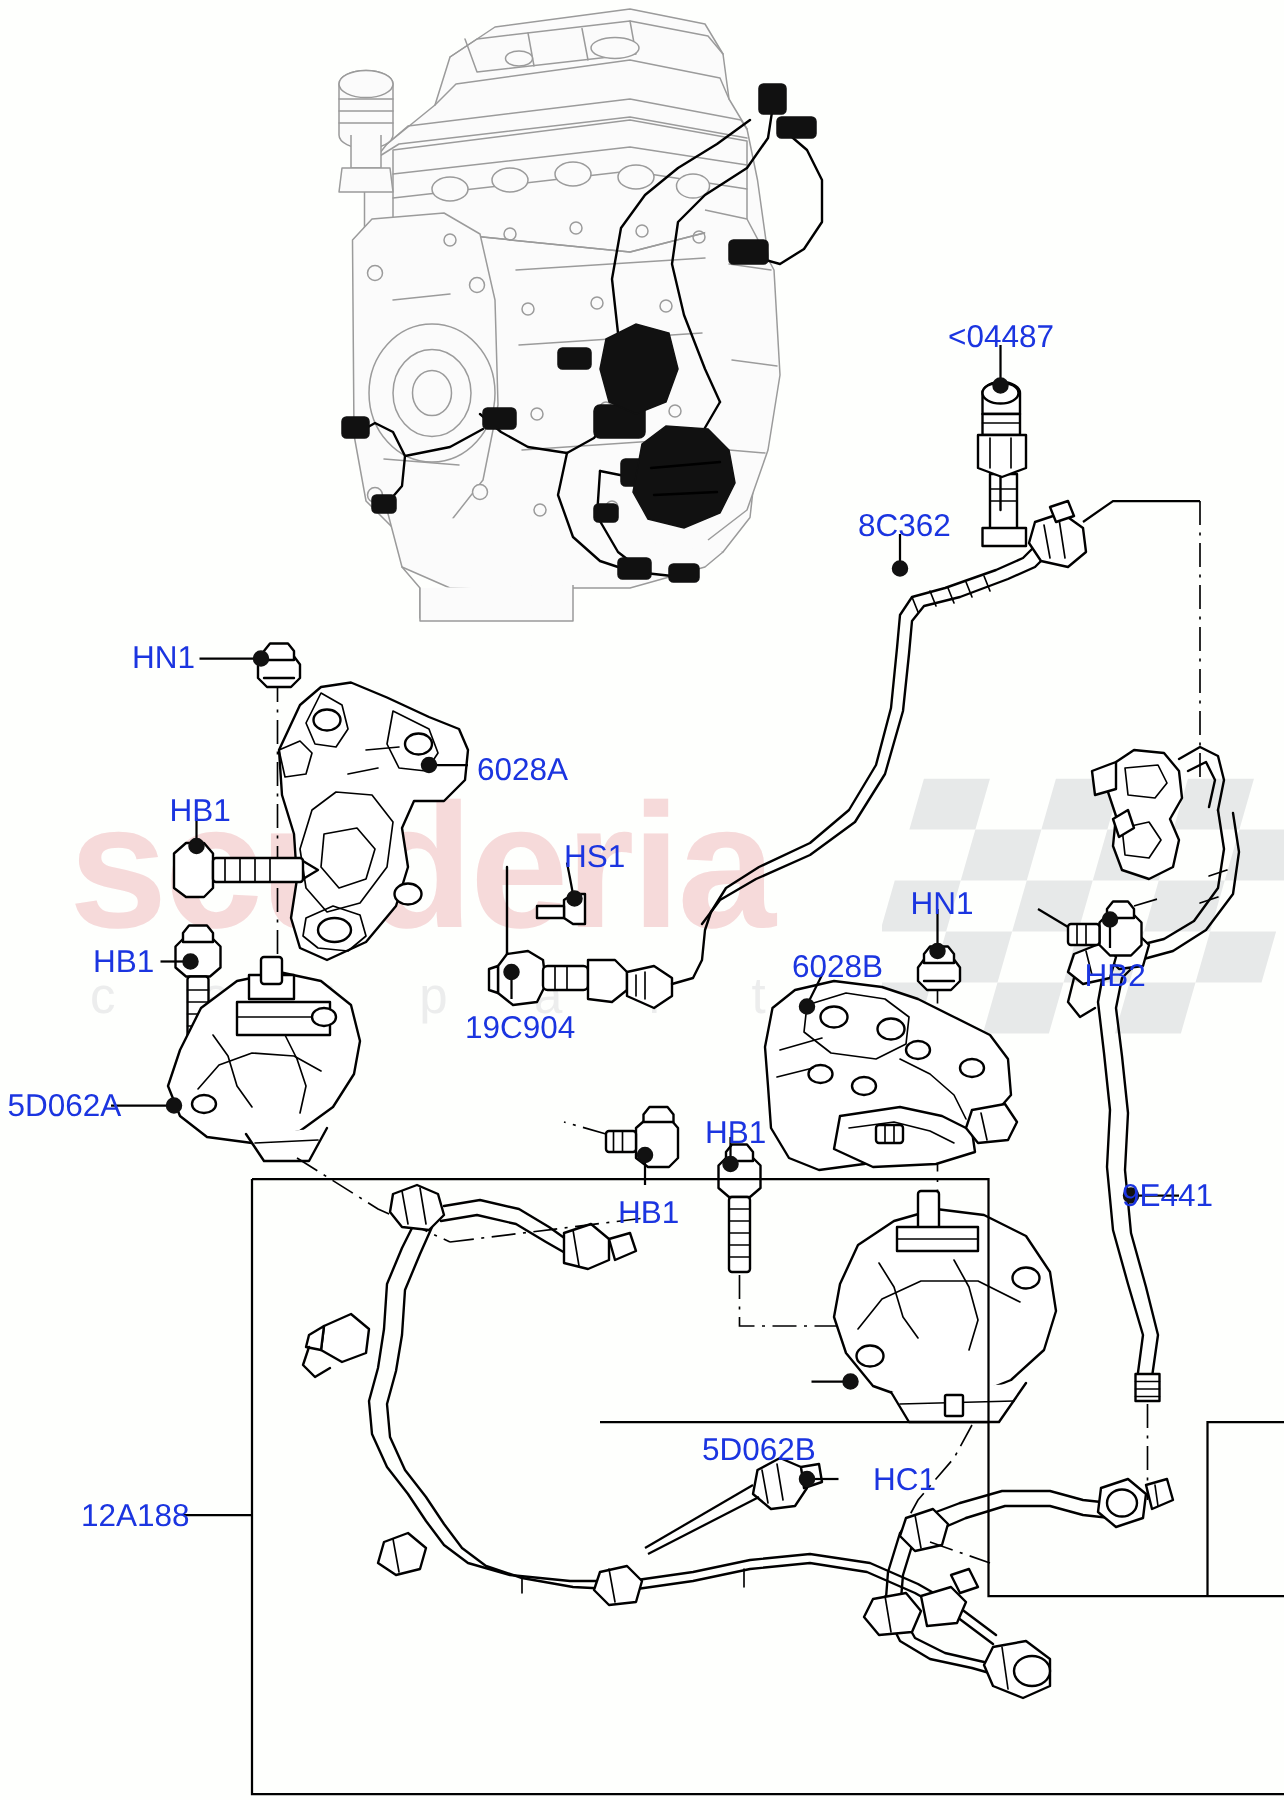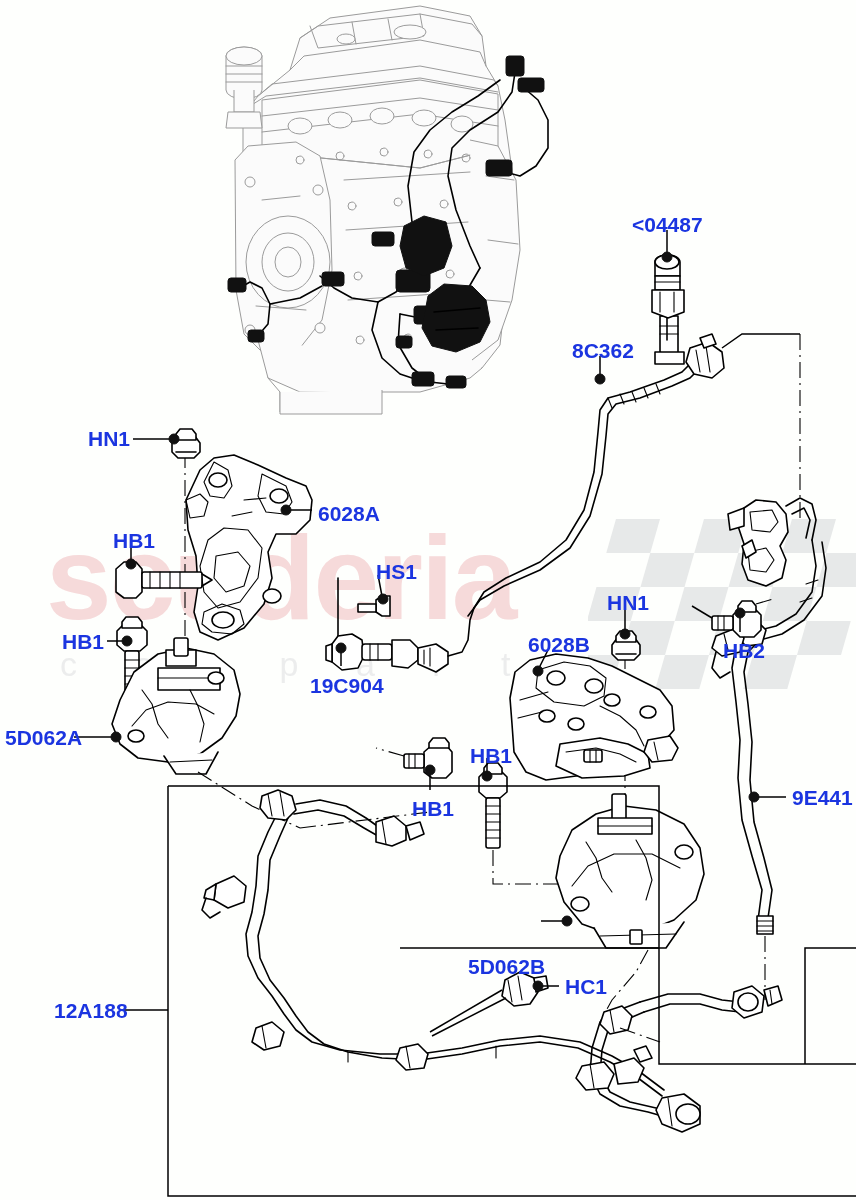--- a/index.html
+++ b/index.html
@@ -45,21 +45,21 @@
     width:268px; height:200px;
     opacity:1;
   }
   
   .art{position:absolute;left:0;top:0;width:856px;height:1200px;}
   
   .lbl{
     position:absolute;
     color:#1b35e0;
     font-size:21px;
-    font-weight:700;
+    font-weight:400;
     font-family:"Liberation Sans", sans-serif;
     white-space:nowrap;
     line-height:1;
     letter-spacing:0px;
   }
 </style>
 </head>
 <body>
 
 <div id="diagram">
@@ -575,21 +575,21 @@
     <div class="lbl" style="left:113px;top:530px;">HB1</div>
     <div class="lbl" style="left:376px;top:561px;">HS1</div>
     <div class="lbl" style="left:607px;top:592px;">HN1</div>
     <div class="lbl" style="left:62px; top:631px;">HB1</div>
     <div class="lbl" style="left:528px;top:634px;">6028B</div>
     <div class="lbl" style="left:723px;top:640px;">HB2</div>
     <div class="lbl" style="left:310px;top:675px;">19C904</div>
     <div class="lbl" style="left:5px;  top:727px;">5D062A</div>
     <div class="lbl" style="left:412px;top:798px;">HB1</div>
     <div class="lbl" style="left:470px;top:745px;">HB1</div>
-    <div class="lbl" style="left:792px;top:787px;">9E441</div>
+    <div class="lbl" style="left:748px;top:787px;">9E441</div>
     <div class="lbl" style="left:468px;top:956px;">5D062B</div>
-    <div class="lbl" style="left:565px;top:976px;">HC1</div>
+    <div class="lbl" style="left:582px;top:976px;">HC1</div>
     <div class="lbl" style="left:54px; top:1000px;">12A188</div>
     <div class="lbl" style="left:572px;top:340px;text-align:center;">8C362</div>
     <div class="lbl" style="left:632px;top:214px;">&lt;04487</div>
   </div>
 
 </div>
 
 </body></html>

